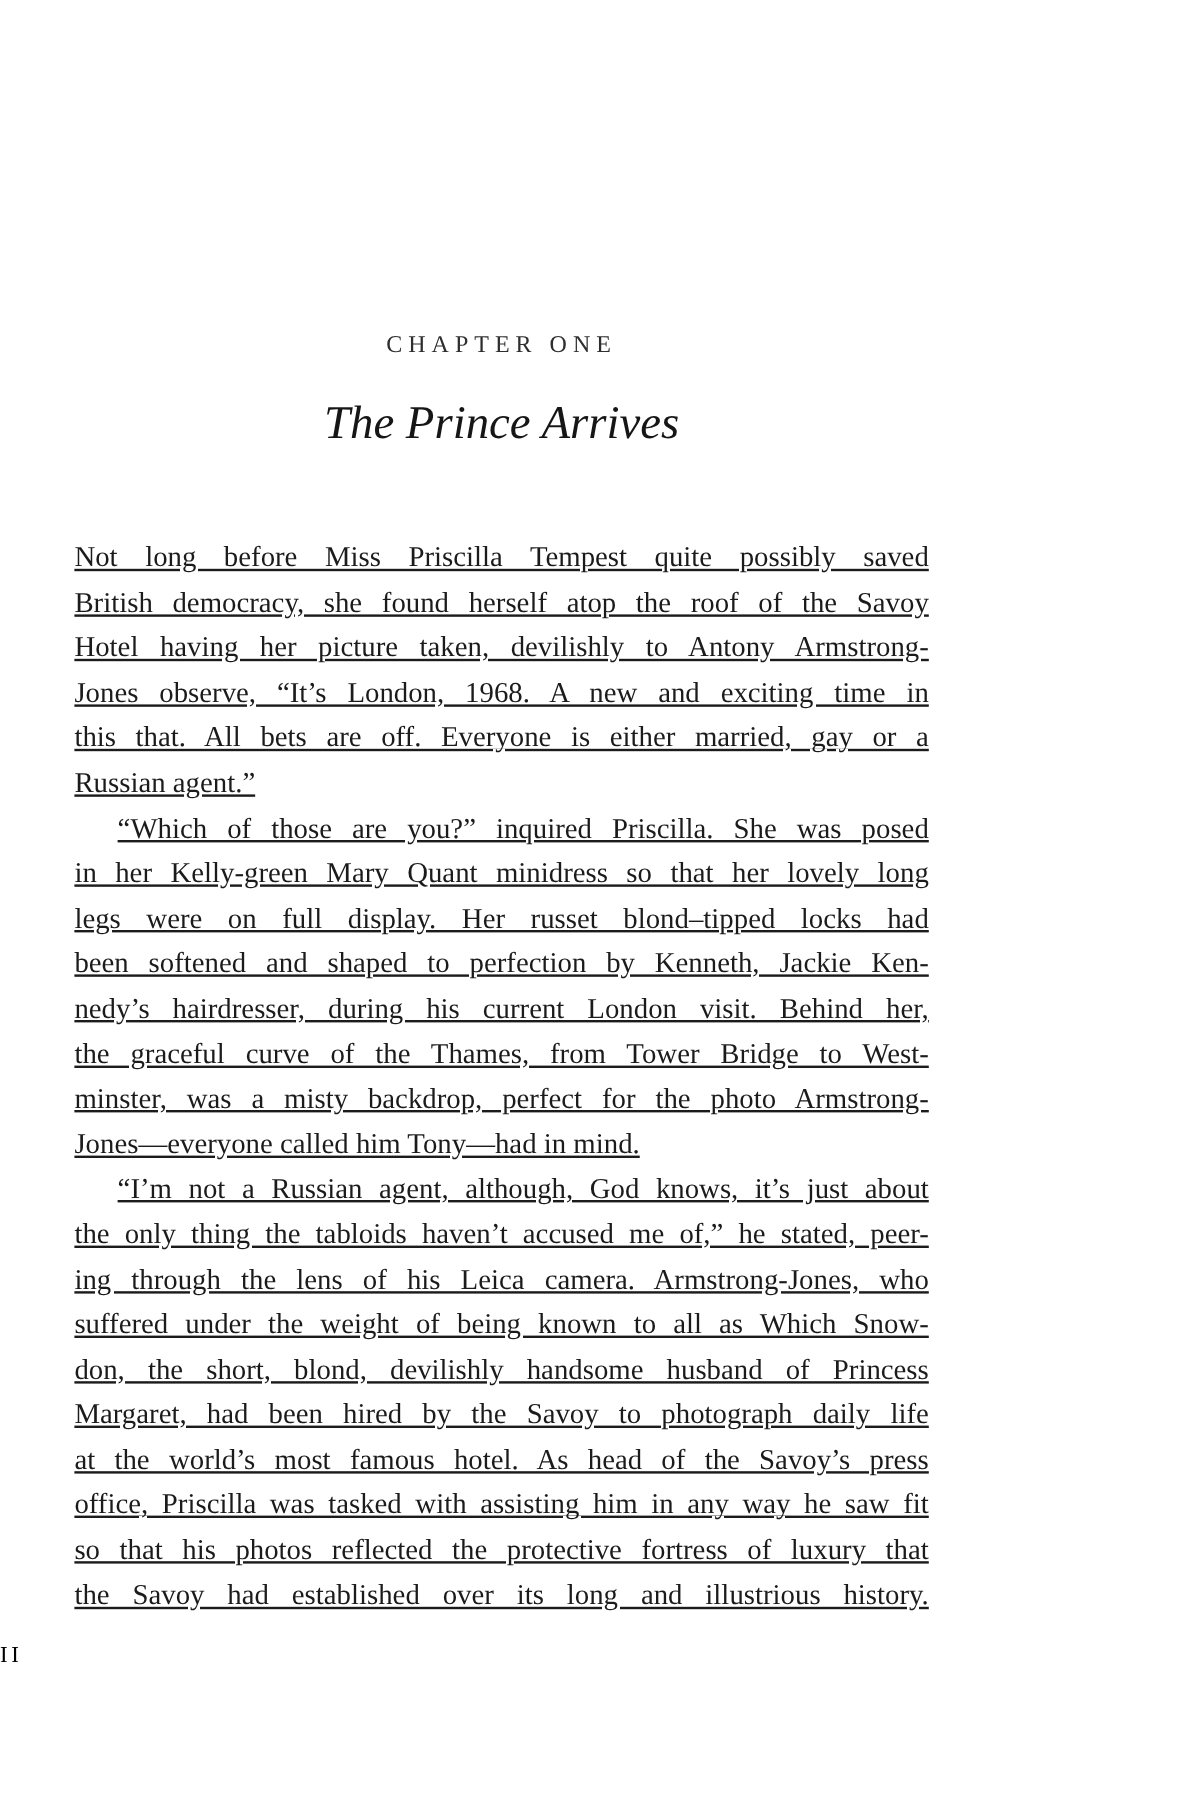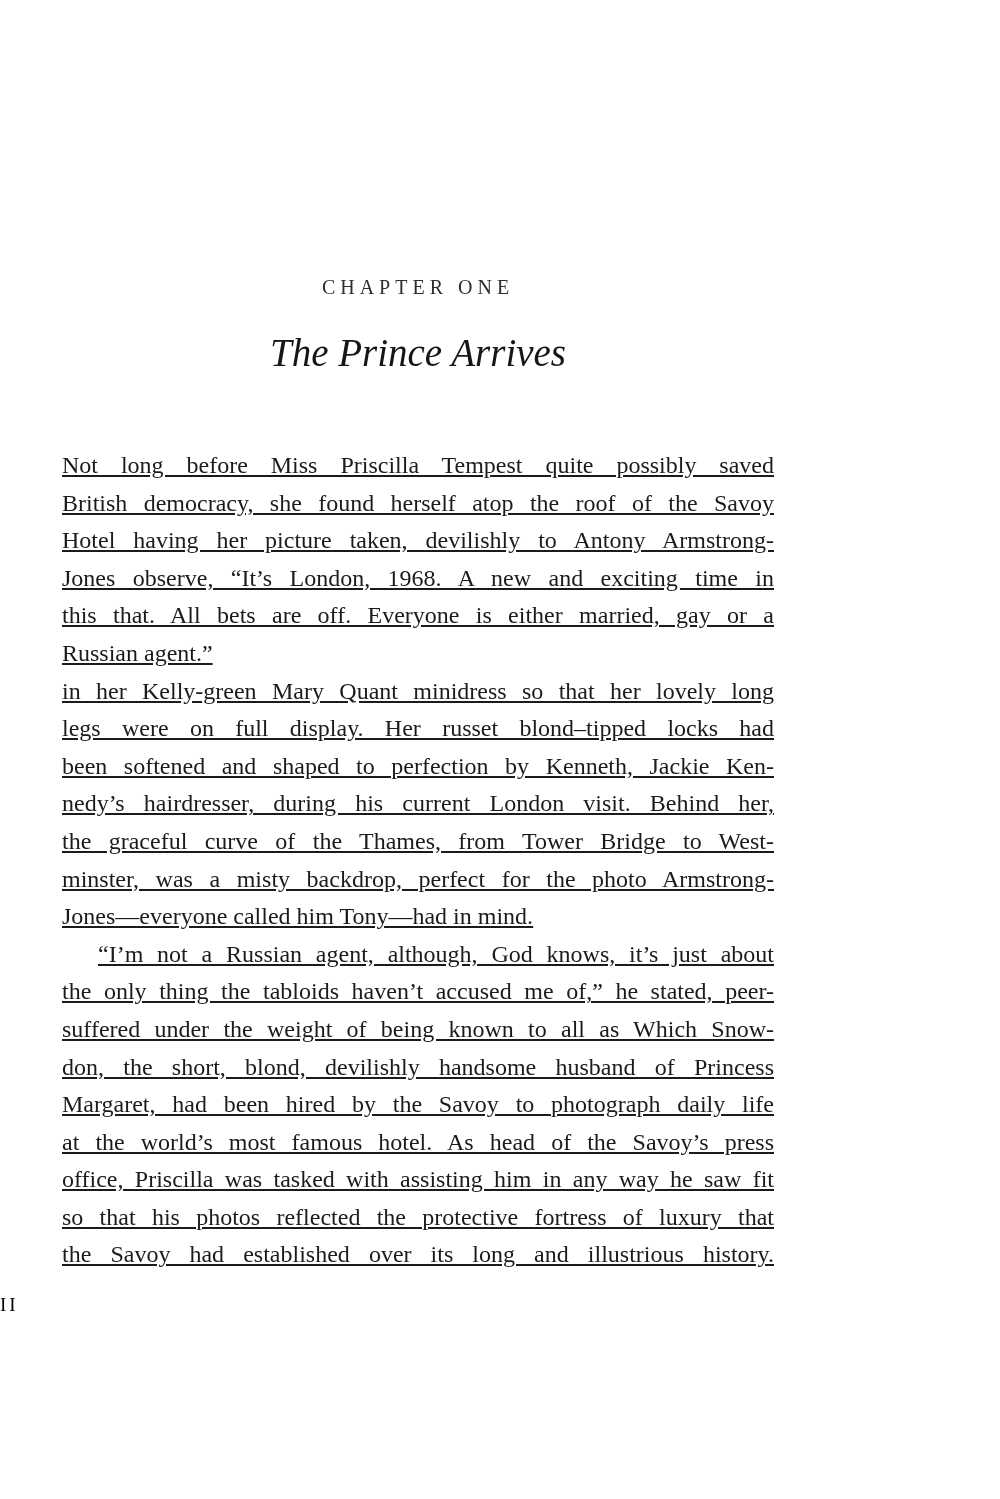--- a/index.html
+++ b/index.html
@@ -72,31 +72,33 @@
   <div class="body-text">
       <div class="para">
         <div class="line">Not long before Miss Priscilla Tempest quite possibly saved</div>
         <div class="line">British democracy, she found herself atop the roof of the Savoy</div>
         <div class="line">Hotel having her picture taken, devilishly to Antony Armstrong-</div>
         <div class="line">Jones observe, “It’s London, 1968. A new and exciting time in</div>
         <div class="line">this that. All bets are off. Everyone is either married, gay or a</div>
         <div class="line para-end">Russian agent.”</div>
       </div>
       <div class="para">
+        <div class="line first-line">“Which of those are you?” inquired Priscilla. She was posed</div>
         <div class="line">in her Kelly-green Mary Quant minidress so that her lovely long</div>
         <div class="line">legs were on full display. Her russet blond–tipped locks had</div>
         <div class="line">been softened and shaped to perfection by Kenneth, Jackie Ken-</div>
         <div class="line">nedy’s hairdresser, during his current London visit. Behind her,</div>
         <div class="line">the graceful curve of the Thames, from Tower Bridge to West-</div>
         <div class="line">minster, was a misty backdrop, perfect for the photo Armstrong-</div>
         <div class="line para-end">Jones—everyone called him Tony—had in mind.</div>
       </div>
       <div class="para">
         <div class="line first-line">“I’m not a Russian agent, although, God knows, it’s just about</div>
         <div class="line">the only thing the tabloids haven’t accused me of,” he stated, peer-</div>
+        <div class="line">ing through the lens of his Leica camera. Armstrong-Jones, who</div>
         <div class="line">suffered under the weight of being known to all as Which Snow-</div>
         <div class="line">don, the short, blond, devilishly handsome husband of Princess</div>
         <div class="line">Margaret, had been hired by the Savoy to photograph daily life</div>
         <div class="line">at the world’s most famous hotel. As head of the Savoy’s press</div>
         <div class="line">office, Priscilla was tasked with assisting him in any way he saw fit</div>
         <div class="line">so that his photos reflected the protective fortress of luxury that</div>
         <div class="line">the Savoy had established over its long and illustrious history.</div>
       </div>
     </div>
   <div class="folio">II</div>

